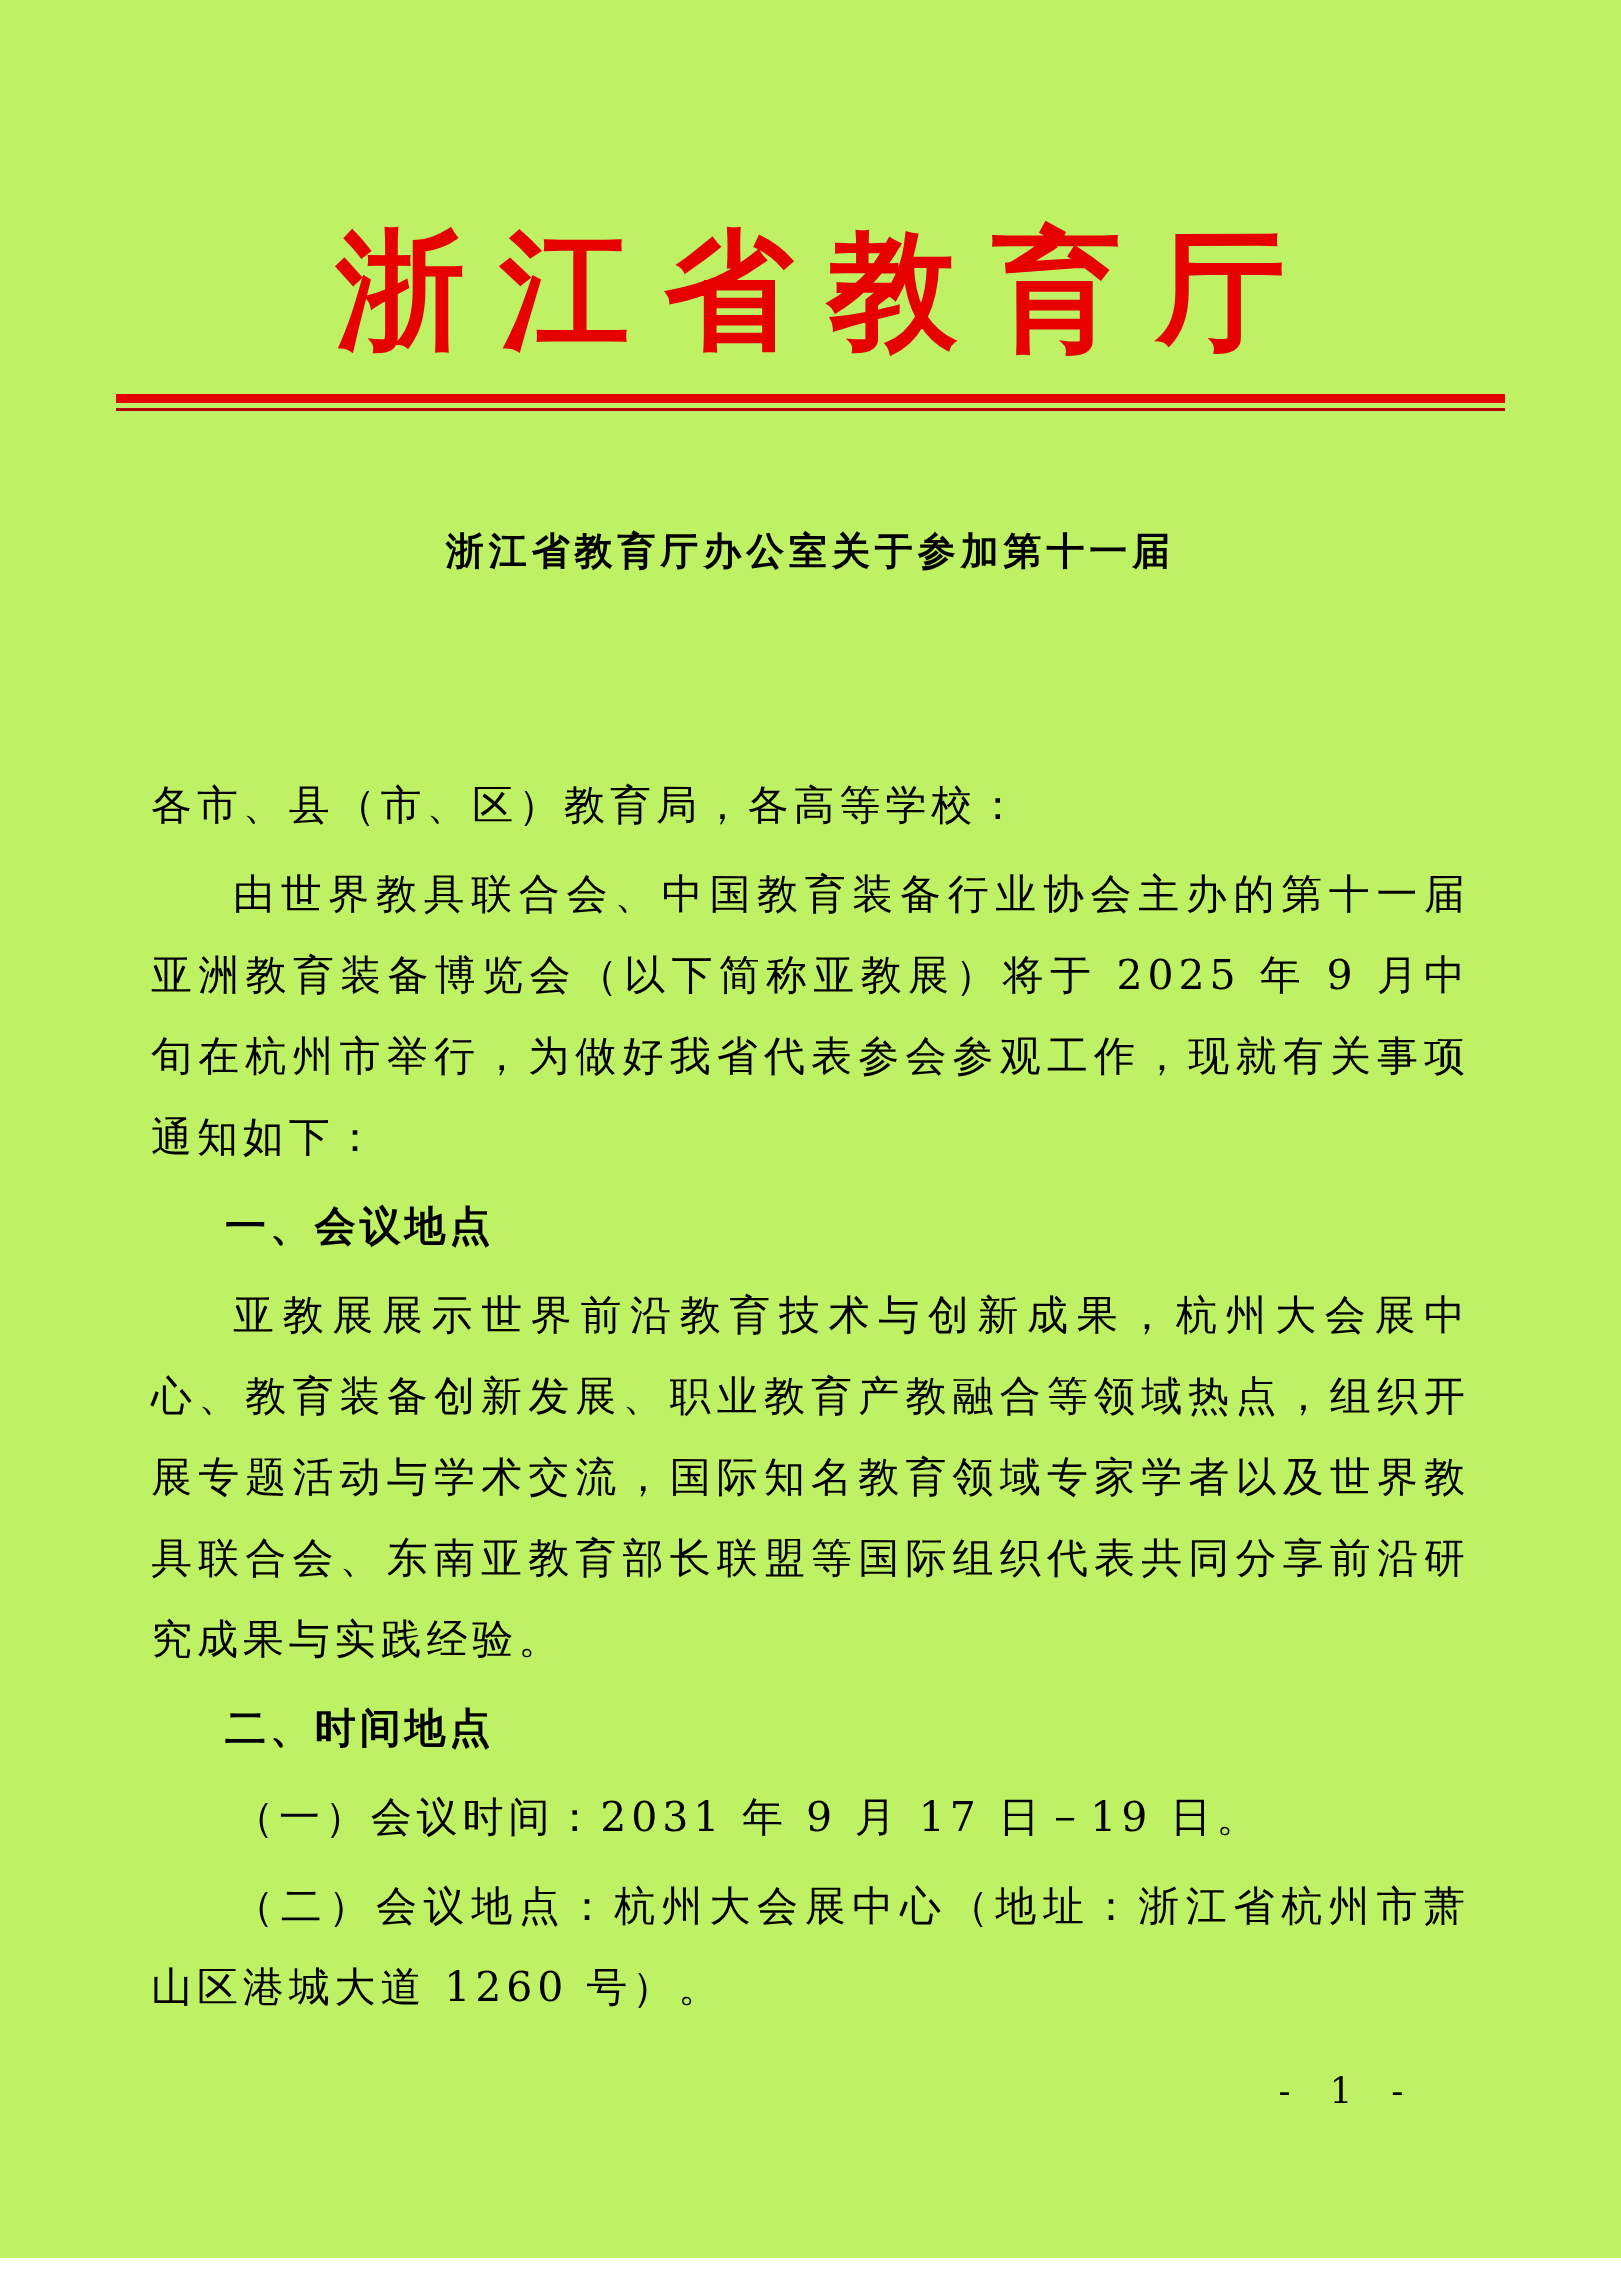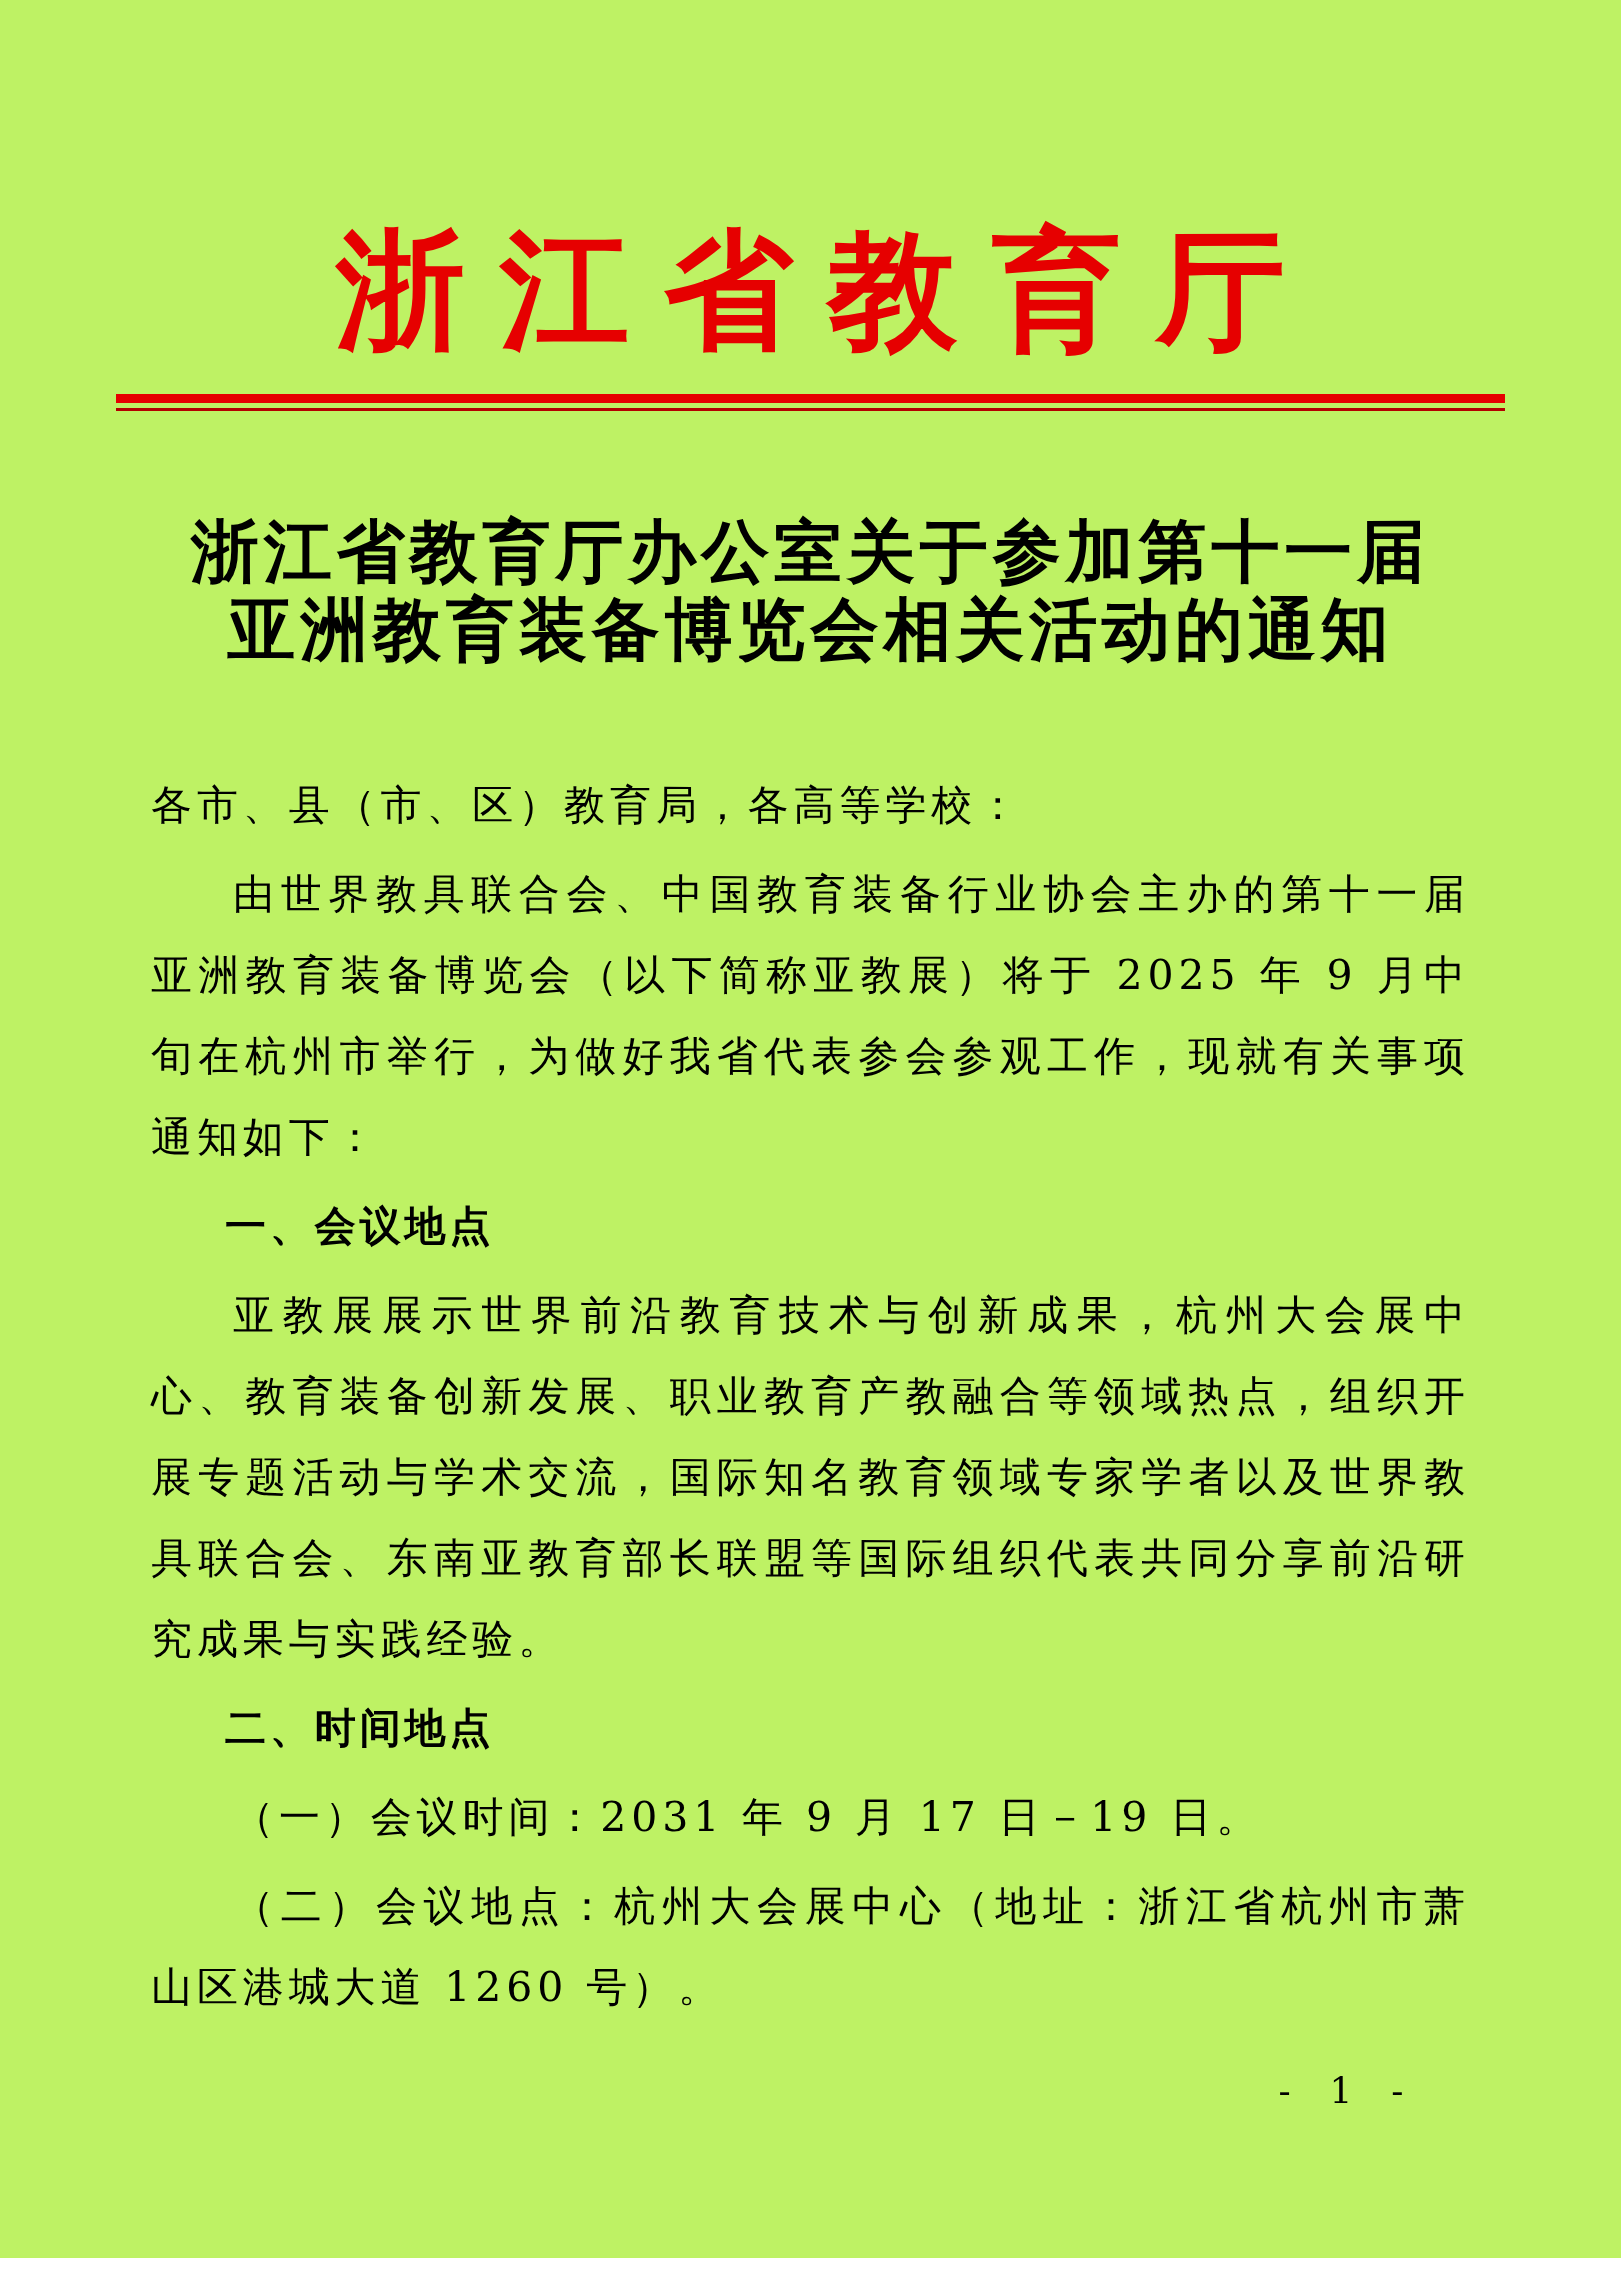--- a/index.html
+++ b/index.html
@@ -54,21 +54,21 @@
 
   
   .doc-title {
     position: absolute;
     top: 512px;
     left: 0;
     width: 100%;
     text-align: center;
     font-family: "DejaVu Serif", "Liberation Serif", serif;
     font-weight: 700;
-    font-size: 68px;
+    font-size: 38px;
     line-height: 78px;
     letter-spacing: 4.9px;
     color: #000000;
   }
 
   
   .doc-body {
     position: absolute;
     top: 757px;
     left: 143px;
@@ -113,21 +113,20 @@
 
 <div class="page">
 
   <div class="letterhead">浙江省教育厅</div>
 
   <div class="rule-thick"></div>
   <div class="rule-thin"></div>
 
   <div class="doc-title">
     <div>浙江省教育厅办公室关于参加第十一届</div>
-    <div>亚洲教育装备博览会相关活动的通知</div>
   </div>
 
   <div class="doc-body">
     <p class="no-indent">各市、县（市、区）教育局，各高等学校：</p>
 
     <p>由世界教具联合会、中国教育装备行业协会主办的第十一届亚洲教育装备博览会（以下简称亚教展）将于 2025 年 9 月中旬在杭州市举行，为做好我省代表参会参观工作，现就有关事项通知如下：</p>
 
     <div class="section-heading">一、会议地点</div>
 
     <p>亚教展展示世界前沿教育技术与创新成果，杭州大会展中心、教育装备创新发展、职业教育产教融合等领域热点，组织开展专题活动与学术交流，国际知名教育领域专家学者以及世界教具联合会、东南亚教育部长联盟等国际组织代表共同分享前沿研究成果与实践经验。</p>

